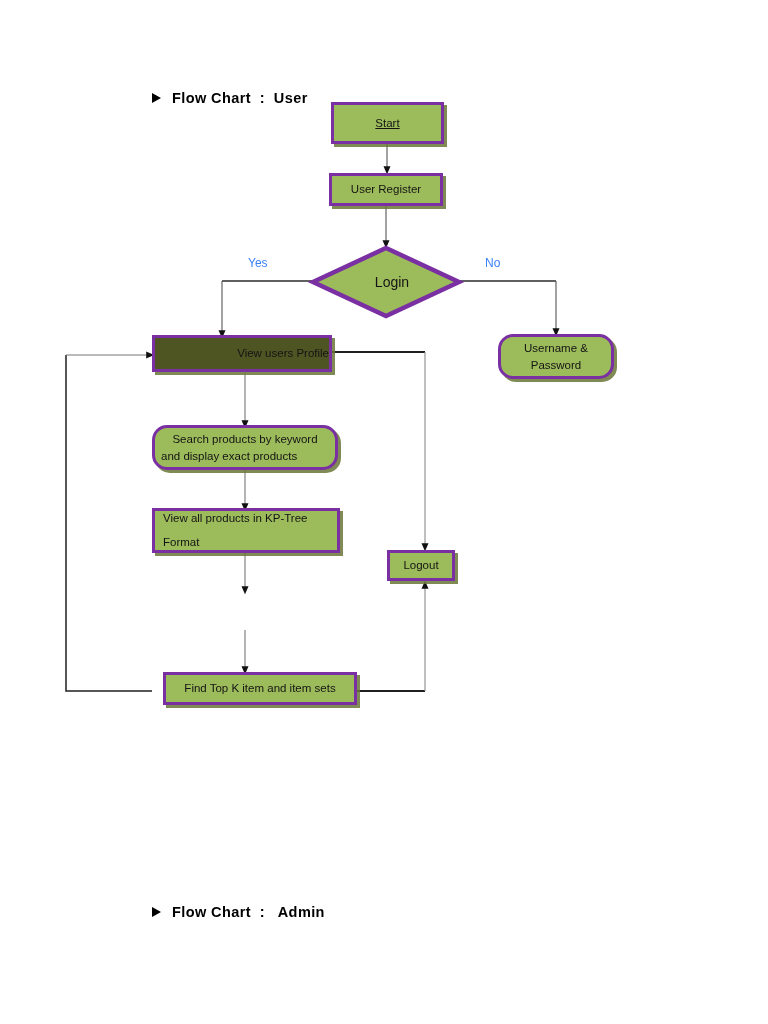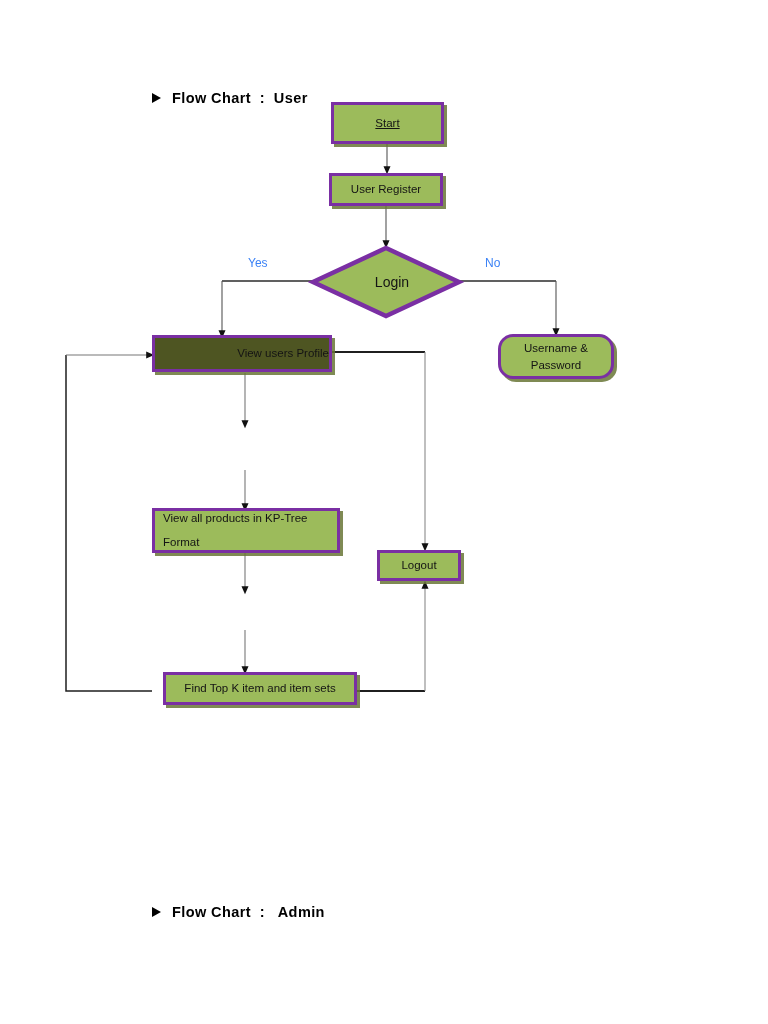--- a/index.html
+++ b/index.html
@@ -215,32 +215,36 @@
 
   <div class="node center-mid selected shadowed" style="left:152px; top:335px; width:180px; height:37px;">
     <span class="txt">View users Profile</span>
   </div>
 
   <div class="node wrap-center shadowed" style="left:498px; top:334px; width:116px; height:45px;">
     <span class="txt">Username &amp;</span>
     <span class="txt" style="text-align:center;">Password</span>
   </div>
 
+  <div class="node wrap-center shadowed" style="left:152px; top:425px; width:186px; height:45px;">
+    <span class="txt">Search products by keyword</span>
+    <span class="txt" style="text-align:left;">and display exact products</span>
+  </div>
 
   <div class="node wrap-left shadowed" style="left:152px; top:508px; width:188px; height:45px;gap:7px;">
     <span class="txt">View all products in KP-Tree</span>
     <span class="txt">Format</span>
   </div>
 
 
   <div class="node center-mid shadowed" style="left:152px; top:672px; width:194px; height:33px;margin-left:11px;">
     <span class="txt">Find Top K item and item sets</span>
   </div>
 
-  <div class="node center-mid shadowed" style="left:377px; top:550px; width:84px; height:31px;text-align:center;">
+  <div class="node center-mid shadowed" style="left:387px; top:550px; width:68px; height:31px;text-align:center;">
     <span class="txt">Logout</span>
   </div>
 
   <div class="heading" style="left:112px; top:904px;">
     <span class="bullet-arrow"></span>
     <span class="heading-text">Flow Chart  :   Admin</span>
   </div>
 
 </div>
 

